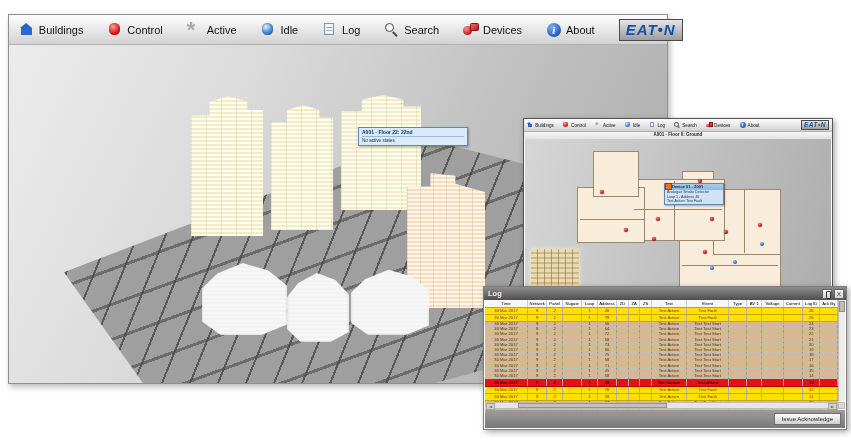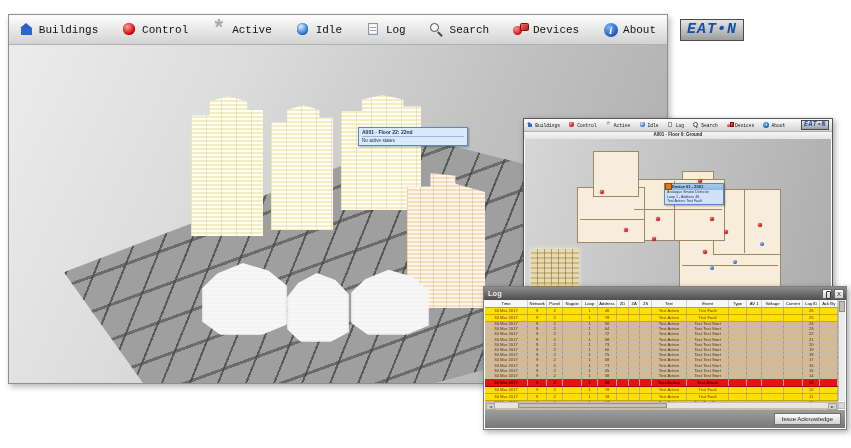--- a/index.html
+++ b/index.html
@@ -4,21 +4,21 @@
 <style>
   html,body{margin:0;padding:0;width:851px;height:448px;background:#ffffff;
     font-family:"Liberation Sans",sans-serif;overflow:hidden;position:relative;}
   .win{position:absolute;background:#fff;}
   
   .win-main{left:8px;top:14px;width:658px;height:368px;border:1px solid #8f8f8f;
     box-shadow:2px 3px 6px rgba(0,0,0,.28);}
   
   .toolbar{position:absolute;top:0;left:0;right:0;height:30px;display:flex;align-items:center;
     gap:24px;padding:0 10px;background:linear-gradient(#fdfdfd,#e4e4e4 60%,#d2d2d2);
-    border-bottom:1px solid #b0b0b0;box-sizing:border-box;font-family:Liberation Mono, monospace;}
+    border-bottom:1px solid #b0b0b0;box-sizing:border-box;}
   .tb-item{display:flex;align-items:center;gap:5px;font-size:11px;color:#111;cursor:default;}
   .tb-label{white-space:nowrap;}
   .icon{position:relative;width:1.35em;height:1.25em;display:inline-block;flex:none;}
   
   .buildings-icon::before{content:"";position:absolute;top:0;left:.08em;
     border-left:.6em solid transparent;border-right:.6em solid transparent;border-bottom:.5em solid #2b5fc7;}
   .buildings-icon::after{content:"";position:absolute;top:.5em;left:.2em;width:.95em;height:.65em;background:#2e66cf;}
   .control-icon::before{content:"";position:absolute;top:.05em;left:.1em;width:1.05em;height:1.05em;border-radius:50%;
     background:radial-gradient(circle at 35% 30%,#ff9d9d,#d20000 72%);box-shadow:inset 0 0 .1em #7d0000;}
   .active-icon::before{content:"*";position:absolute;left:0;top:-.15em;font-size:2em;line-height:1;color:#a9a9a9;font-weight:bold;}

